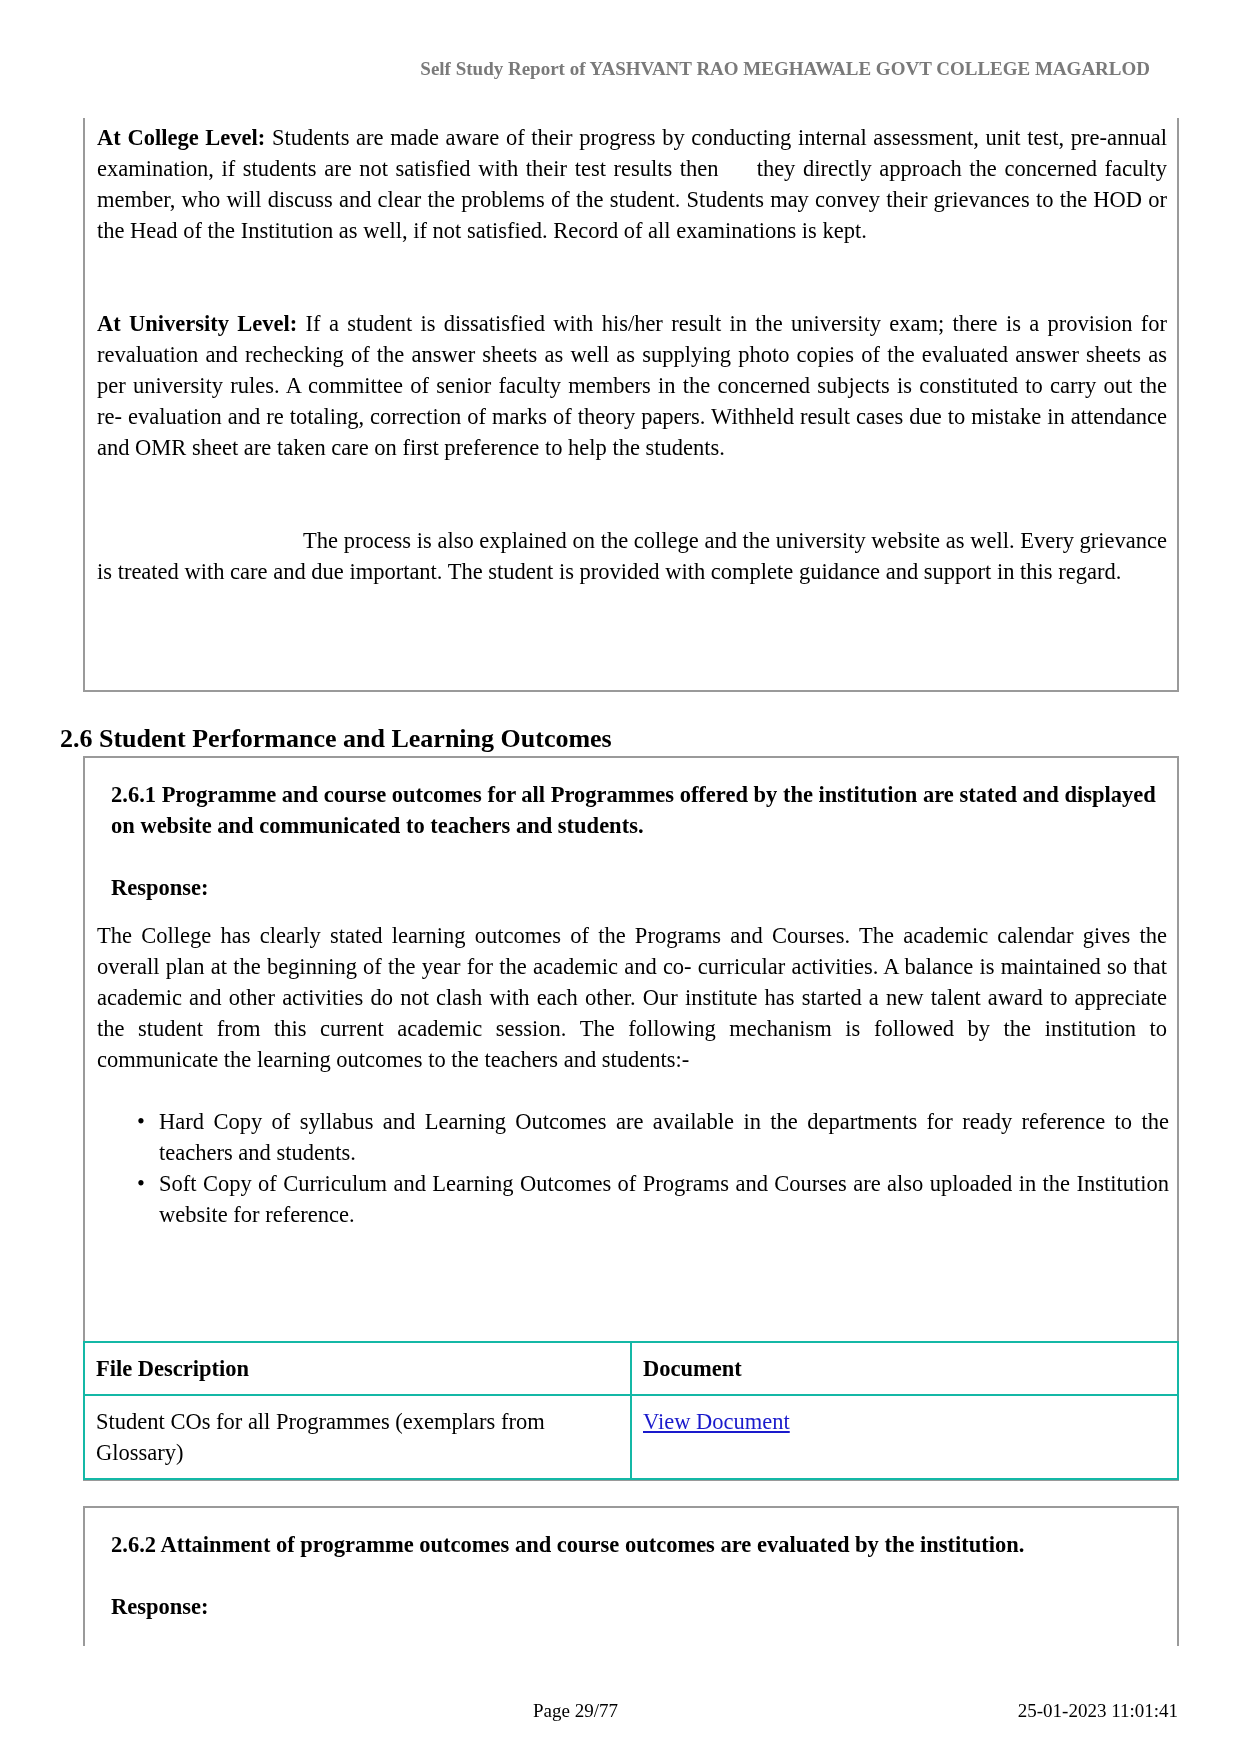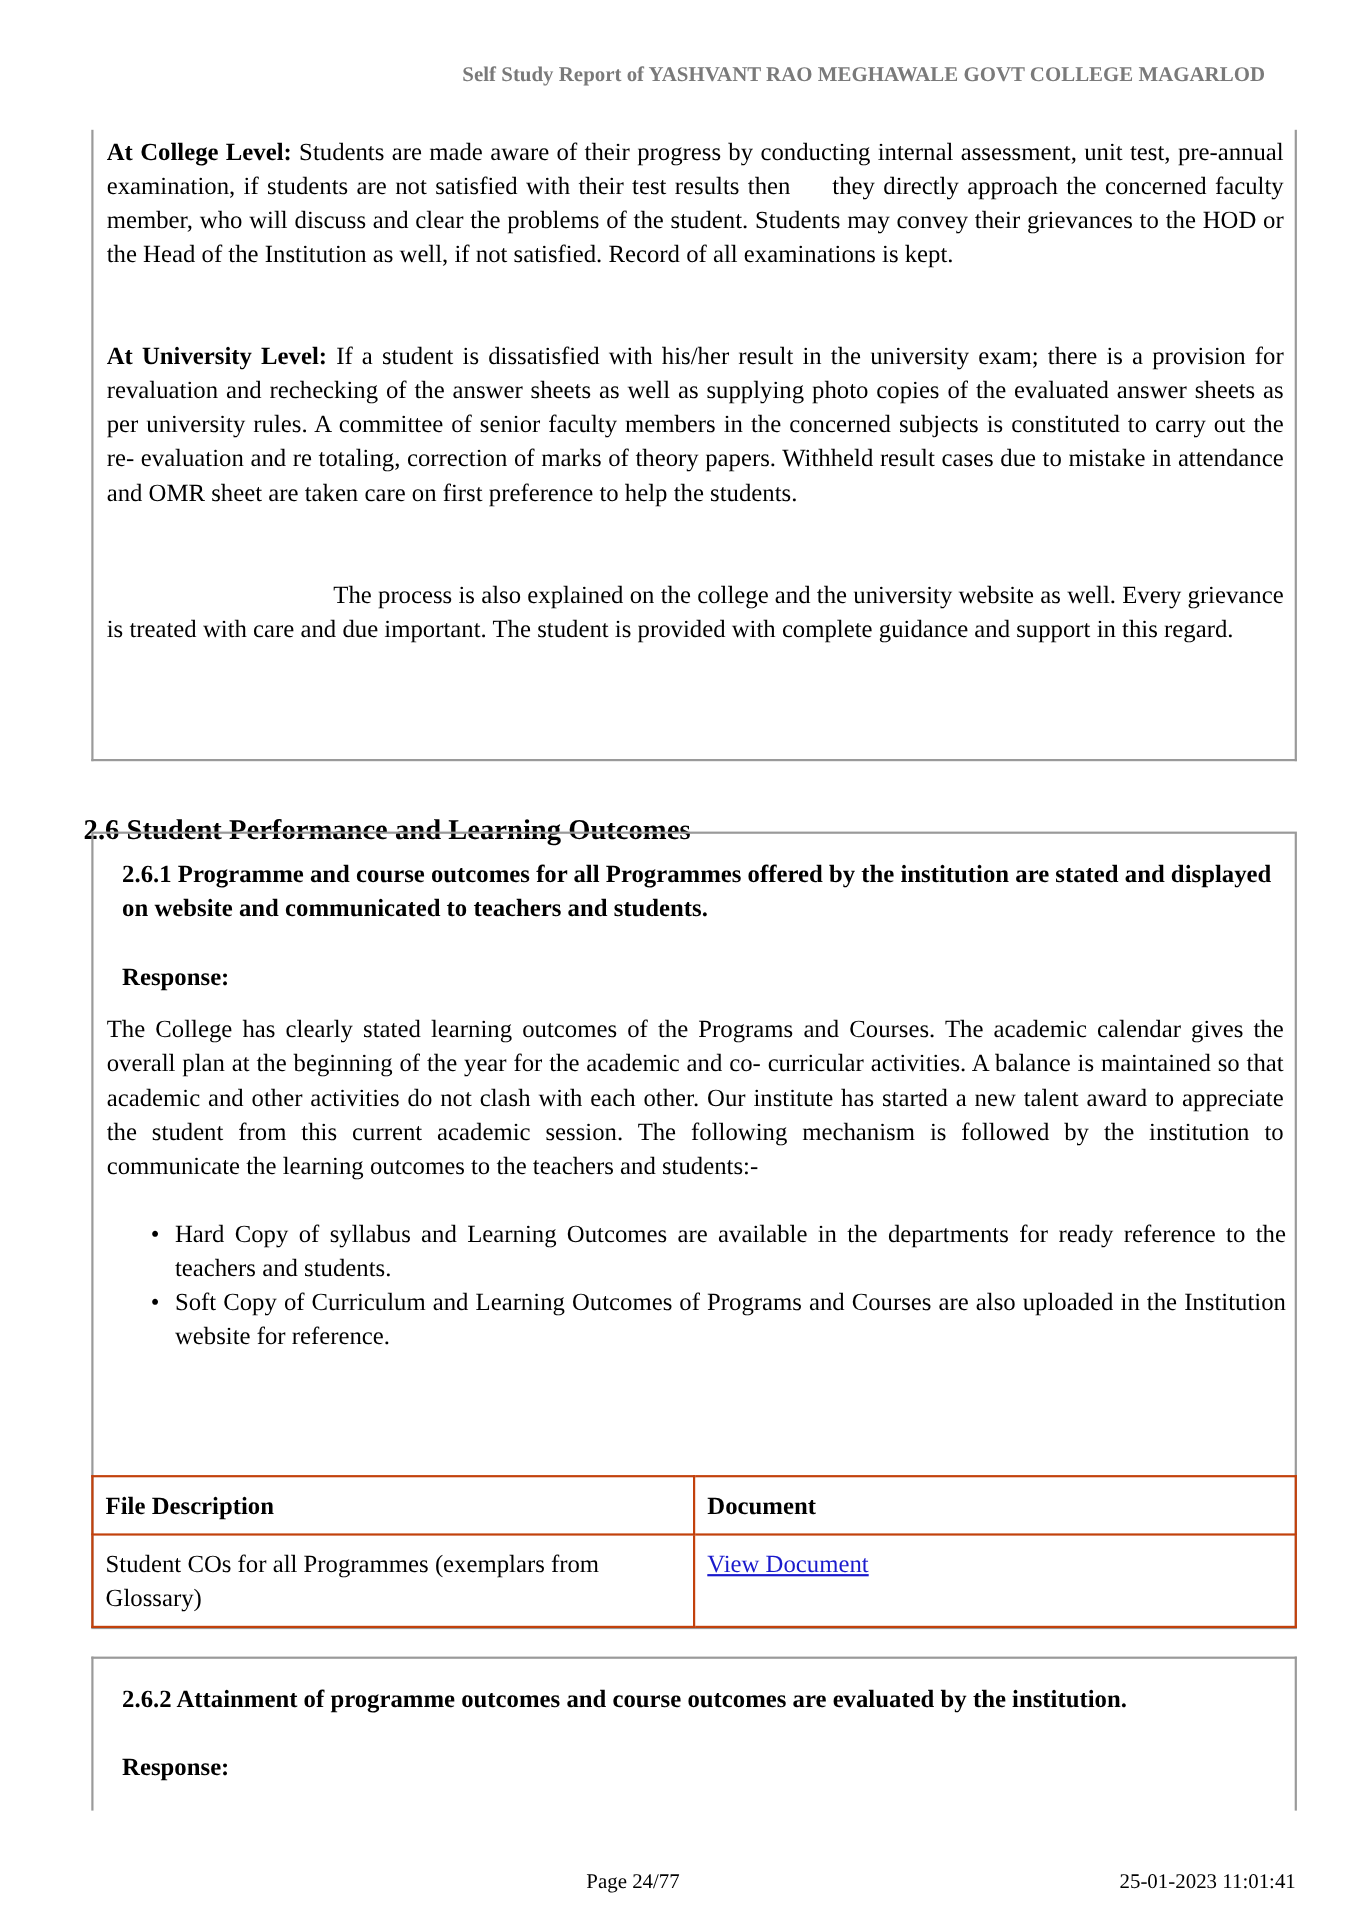--- a/index.html
+++ b/index.html
@@ -4,28 +4,28 @@
 <style>
   html, body { margin:0; padding:0; background:#ffffff; }
   body { width:1241px; height:1754px; position:relative; overflow:hidden;
          font-family:"Liberation Serif", "DejaVu Serif", serif; color:#000; }
   .header { position:absolute; top:58px; right:91px; font-size:19px; font-weight:bold; color:#7a7a7a; }
   .box { position:absolute; left:83px; width:1096px; border:2px solid #9a9a9a; box-sizing:border-box; }
   .box1 { top:118px; height:574px; border-top:none; }
   .p { position:absolute; left:12px; width:1070px; font-size:22.5px; line-height:31px; text-align:justify; margin:0; }
   .p b { font-weight:bold; }
   .indent { text-indent:206px; }
-  .sec-title { position:absolute; left:60px; top:724px; font-size:26px; font-weight:bold; margin:16px; }
+  .sec-title { position:absolute; left:60px; top:724px; font-size:26px; font-weight:bold; margin:0; }
   .box2 { top:756px; height:725px; }
   .q { position:absolute; left:12px; width:1070px; font-size:22.5px; line-height:31px; font-weight:bold; margin:14px; }
   ul.bullets { position:absolute; left:12px; width:1072px; margin:0; padding:0 0 0 62px; list-style:none; font-size:22.5px; line-height:31px; box-sizing:border-box; }
   ul.bullets li { position:relative; text-align:justify; }
   ul.bullets li::before { content:"\2022"; position:absolute; left:-22px; top:0; }
   table.files { position:absolute; left:-2px; top:583px; width:1096px; border-collapse:collapse; font-size:22.5px; }
-  table.files td, table.files th { border:2px solid #c2410c; text-align:left; vertical-align:top; padding:10px 11px; line-height:31px;margin-top:41px; }
+  table.files td, table.files th { border:2px solid #14b8a6; text-align:left; vertical-align:top; padding:10px 11px; line-height:31px;margin-top:41px; }
   table.files th { font-weight:bold; height:31px; }
   table.files td { height:62px; }
   table.files a { color:#1a1acc; text-decoration:underline; }
   .box3 { top:1506px; height:140px; border-bottom:none; }
   .footer-page { position:absolute; top:1700px; left:533px; font-size:19px; }
   .footer-date { position:absolute; top:1700px; right:63px; font-size:19px; }
 </style>
 </head>
 <body>
 
@@ -65,14 +65,14 @@
     </tr>
   </tbody>
     </table>
 </div>
 
 <div class="box box3">
   <p class="q" style="top:7px;">2.6.2 Attainment of programme outcomes and course outcomes are evaluated by the institution.</p>
   <p class="q" style="top:69px;">Response:</p>
 </div>
 
-<div class="footer-page">Page 24/77</div>
+<div class="footer-page">Page 29/77</div>
 <div class="footer-date">25-01-2023 11:01:41</div>
 
 </body></html>

